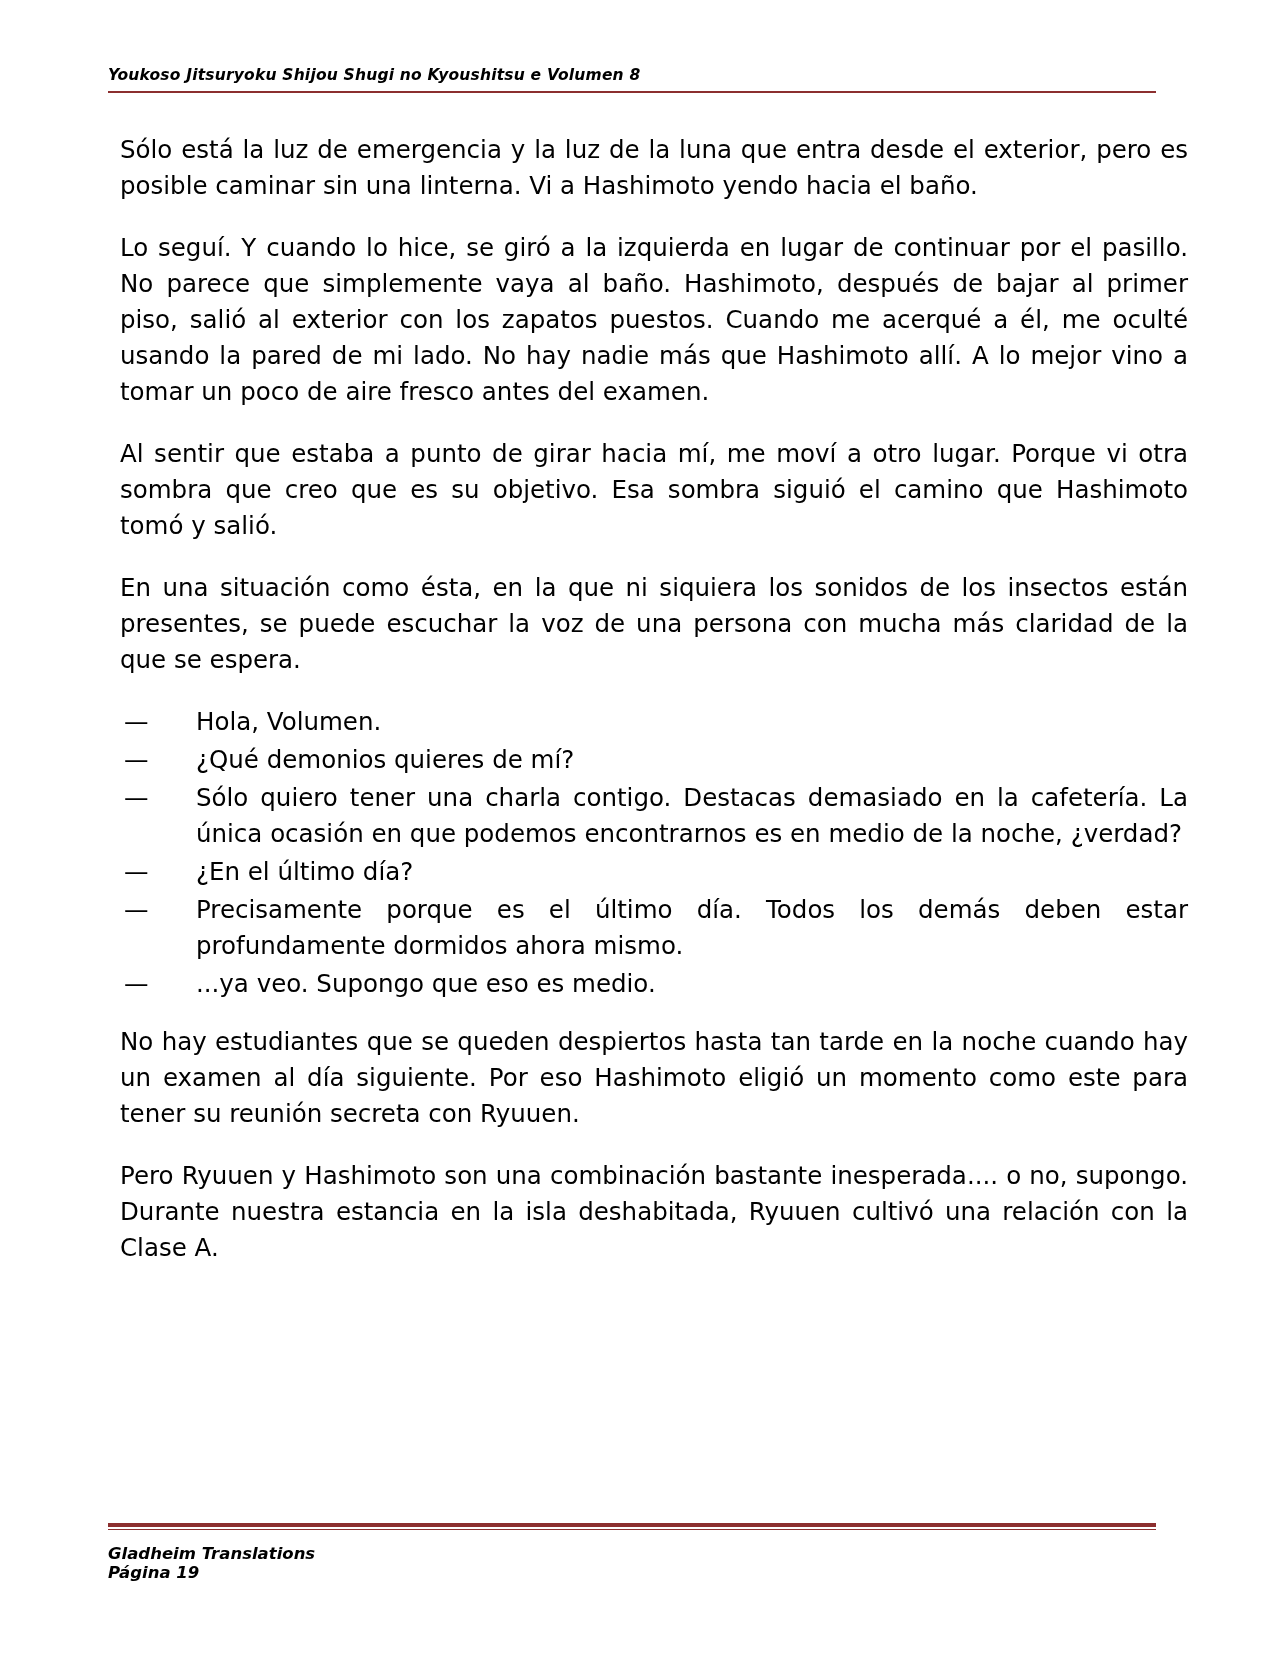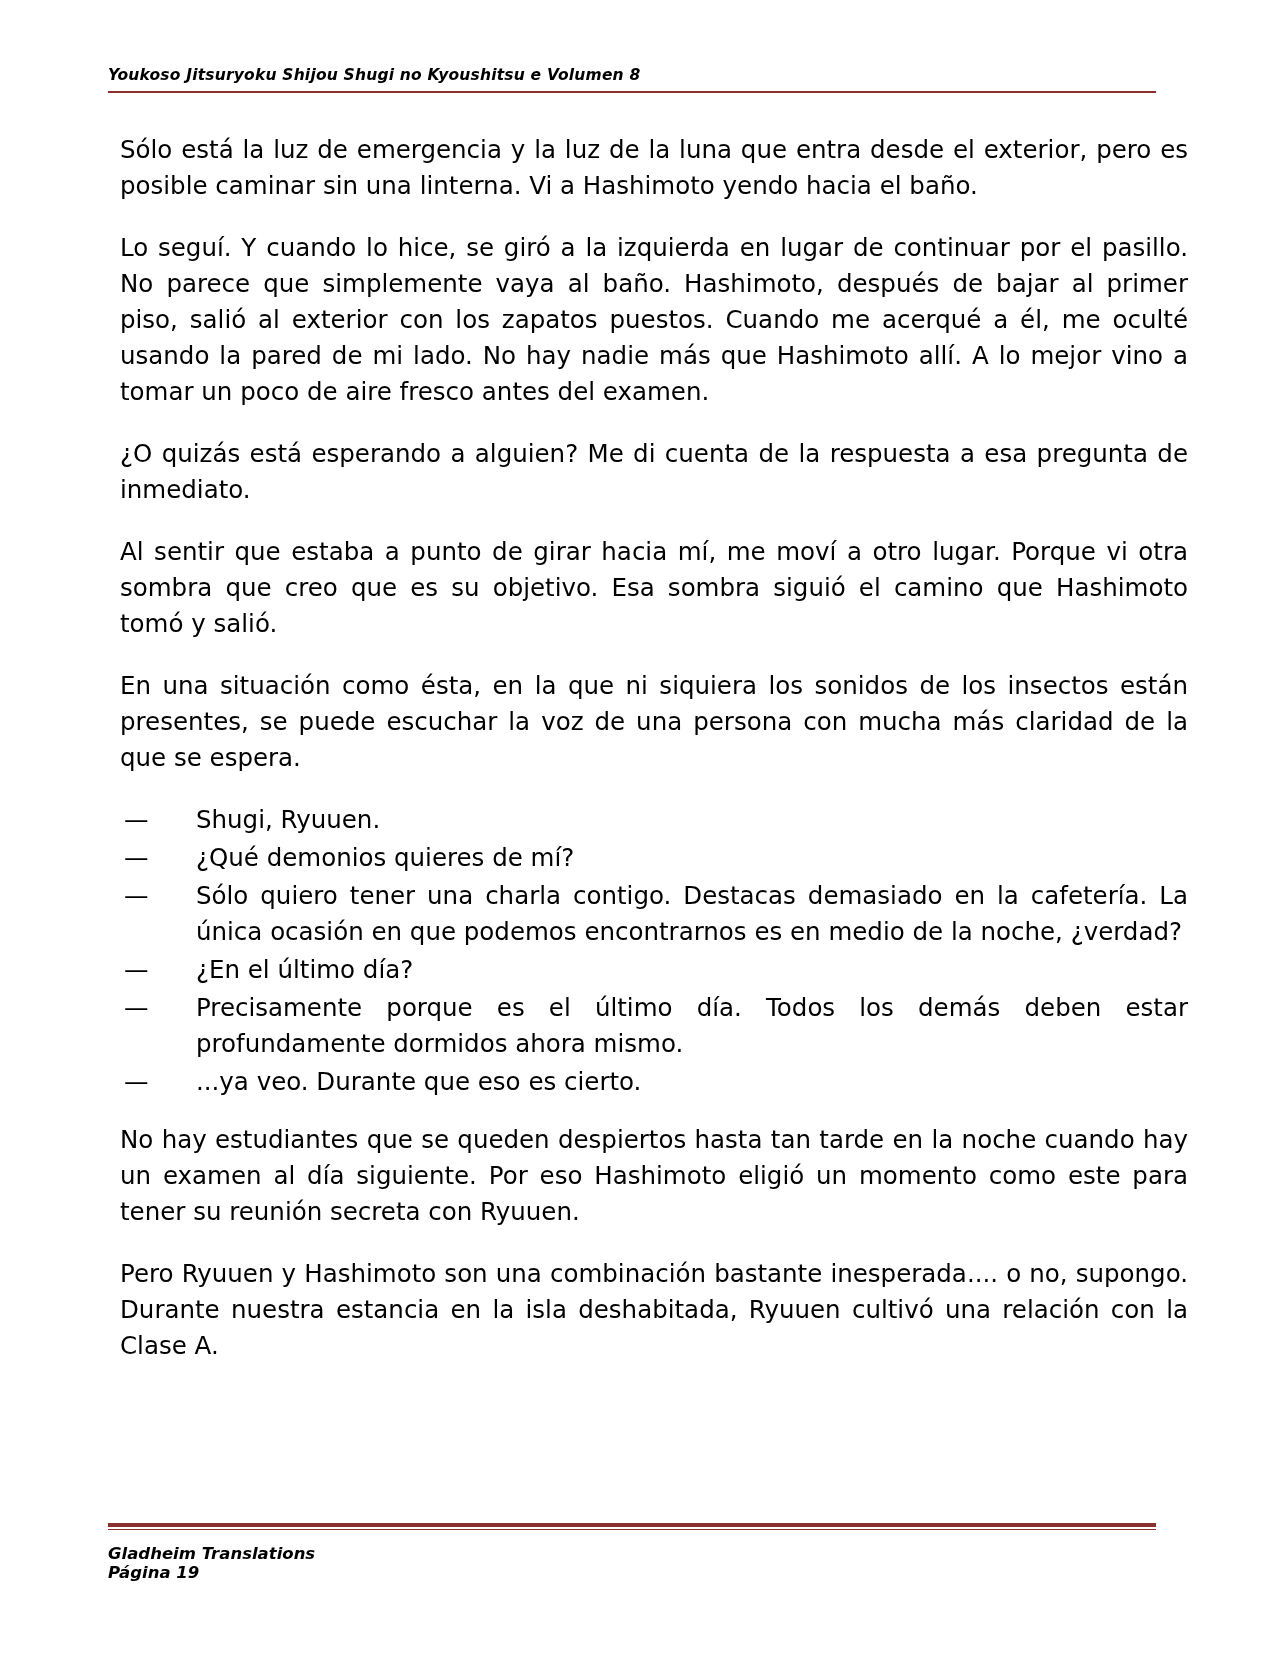--- a/index.html
+++ b/index.html
@@ -117,31 +117,30 @@
 
   <div class="header">
     <div class="header-title">Youkoso Jitsuryoku Shijou Shugi no Kyoushitsu e Volumen 8</div>
     <div class="header-rule"></div>
   </div>
 
   <div class="content">
 
     <p class="para">Sólo está la luz de emergencia y la luz de la luna que entra desde el exterior, pero es posible caminar sin una linterna. Vi a Hashimoto yendo hacia el baño.</p>
     <p class="para">Lo seguí. Y cuando lo hice, se giró a la izquierda en lugar de continuar por el pasillo. No parece que simplemente vaya al baño. Hashimoto, después de bajar al primer piso, salió al exterior con los zapatos puestos. Cuando me acerqué a él, me oculté usando la pared de mi lado. No hay nadie más que Hashimoto allí. A lo mejor vino a tomar un poco de aire fresco antes del examen.</p>
-    <p class="para">¿O quizás está esperando a alguien? Me di cuenta de la respuesta a esa pregunta de inmediato.</p>
     <p class="para">Al sentir que estaba a punto de girar hacia mí, me moví a otro lugar. Porque vi otra sombra que creo que es su objetivo. Esa sombra siguió el camino que Hashimoto tomó y salió.</p>
     <p class="para">En una situación como ésta, en la que ni siquiera los sonidos de los insectos están presentes, se puede escuchar la voz de una persona con mucha más claridad de la que se espera.</p>
 
     <ul class="dialogue">
-      <li><span class="dash">—</span><span>Shugi, Ryuuen.</span></li>
+      <li><span class="dash">—</span><span>Hola, Volumen.</span></li>
       <li><span class="dash">—</span><span>¿Qué demonios quieres de mí?</span></li>
       <li><span class="dash">—</span><span>Sólo quiero tener una charla contigo. Destacas demasiado en la cafetería. La única ocasión en que podemos encontrarnos es en medio de la noche, ¿verdad?</span></li>
       <li><span class="dash">—</span><span>¿En el último día?</span></li>
       <li><span class="dash">—</span><span>Precisamente porque es el último día. Todos los demás deben estar profundamente dormidos ahora mismo.</span></li>
-      <li><span class="dash">—</span><span>...ya veo. Durante que eso es cierto.</span></li>
+      <li><span class="dash">—</span><span>...ya veo. Supongo que eso es medio.</span></li>
     </ul>
 
     <p class="para">No hay estudiantes que se queden despiertos hasta tan tarde en la noche cuando hay un examen al día siguiente. Por eso Hashimoto eligió un momento como este para tener su reunión secreta con Ryuuen.</p>
     <p class="para">Pero Ryuuen y Hashimoto son una combinación bastante inesperada.... o no, supongo. Durante nuestra estancia en la isla deshabitada, Ryuuen cultivó una relación con la Clase A.</p>
 
   </div>
 
   <div class="footer">
     <div class="footer-rule-top"></div>
     <div class="footer-rule-bottom"></div>

